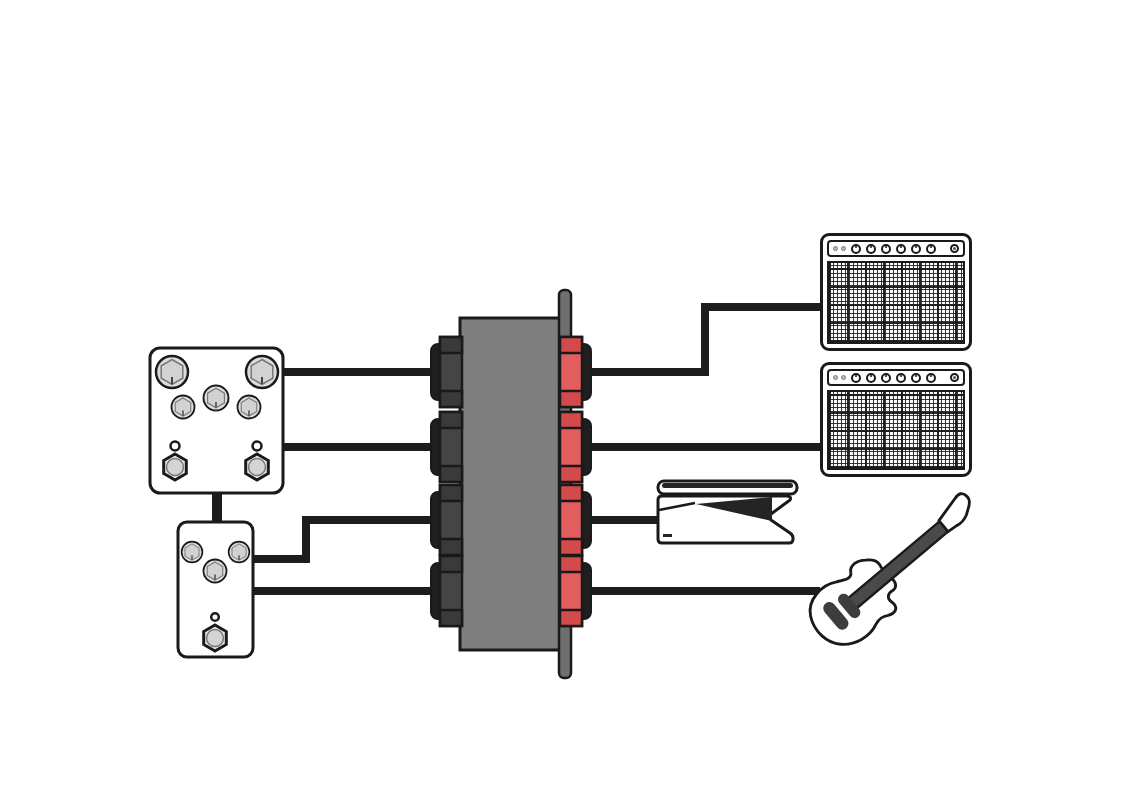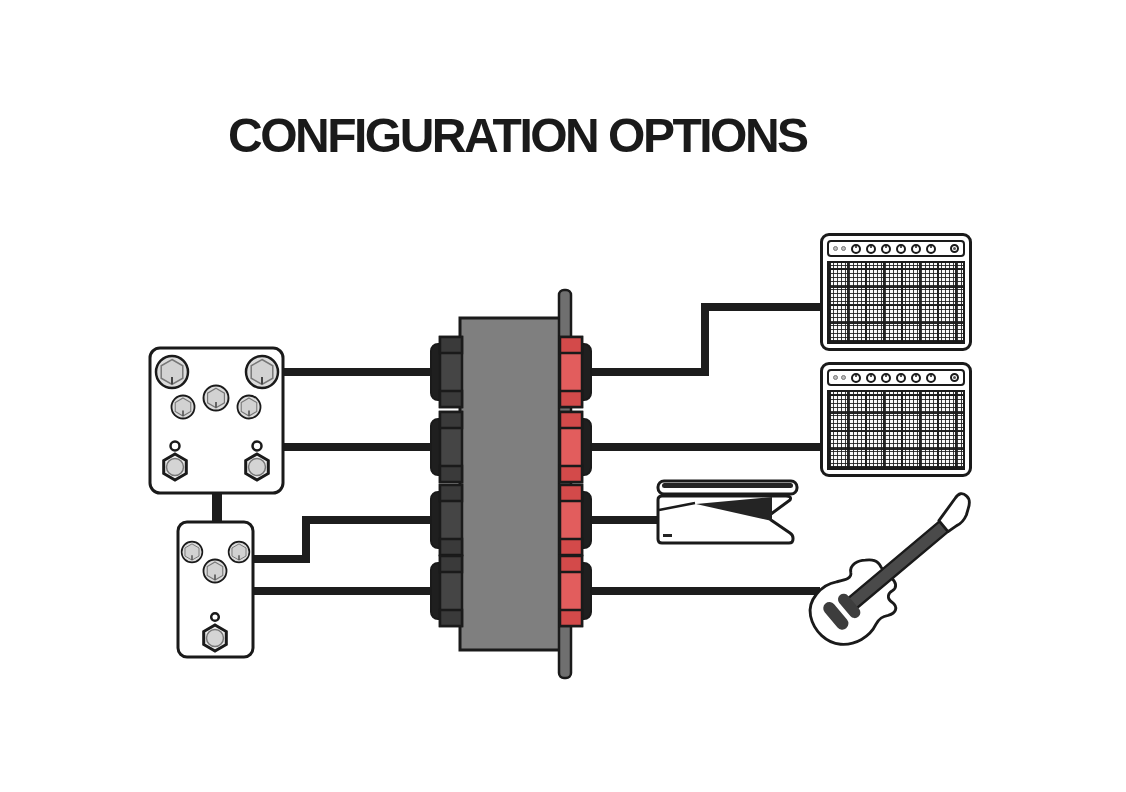--- a/index.html
+++ b/index.html
@@ -65,21 +65,20 @@
       repeating-linear-gradient(90deg, rgba(25,25,25,.85) 0 1px, transparent 1px 4px),
       repeating-linear-gradient(90deg, rgba(25,25,25,.95) 0 2px, transparent 2px 18px),
       repeating-linear-gradient(0deg,  rgba(25,25,25,.95) 0 2px, transparent 2px 18px);
   }
 </style>
 </head>
 <body>
 
 <div class="canvas">
 
-  <h1 class="page-title">CONFIGURATION OPTIONS</h1>
 
   <svg class="diagram" width="1126" height="792" viewBox="0 0 1126 792">
 
     <defs>
       <g id="knob">
         <circle r="16" class="knob-circle"></circle>
         <path class="knob-hex" d="M0,-12.5 L10.8,-6.2 L10.8,6.2 L0,12.5 L-10.8,6.2 L-10.8,-6.2 Z"></path>
         <line class="knob-line" x1="0" y1="5" x2="0" y2="12.2"></line>
       </g>
       <g id="footswitch">

